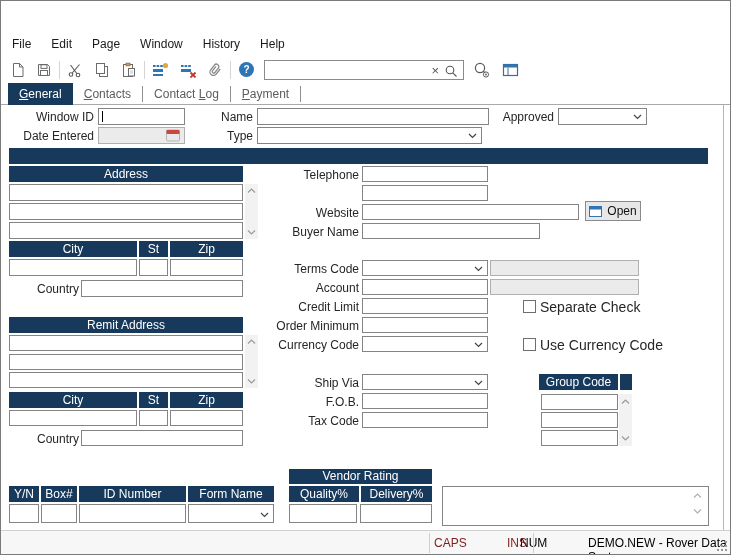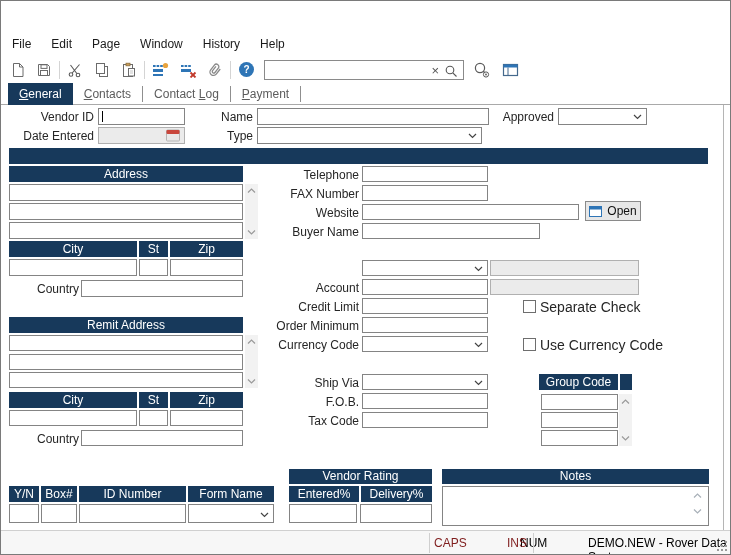--- a/index.html
+++ b/index.html
@@ -178,21 +178,21 @@
     <div class="tab">
       <span><span>Contact </span><span class="accel">L</span><span>og</span></span>
     </div>
     <div class="tab-sep"></div>
     <div class="tab">
       <span><span></span><span class="accel">P</span><span>ayment</span></span>
     </div>
     <div class="tab-sep"></div>
   </div>
 
-  <div class="lbl" style="left:0;top:108px;width:93px">Vendor ID</div>
+  <div class="lbl" style="left:0;top:108px;width:93px">Window ID</div>
   <input class="inp" style="left: 97px; top: 107px; width: 87px;">
   <div class="caret" style="left:101px;top:110px"></div>
   <div class="lbl" style="left:180px;top:108px;width:72px">Name</div>
   <input class="inp" style="left: 256px; top: 107px; width: 232px;">
   <div class="lbl" style="left:490px;top:108px;width:63px">Approved</div>
   <div class="sel" style="left:557px;top:107px;width:89px">
     <svg width="9" height="6" viewBox="0 0 9 6">
         <path d="M1 1l3.5 3.5L8 1" stroke="#444" fill="none" stroke-width="1.2"></path>
       </svg>
   </div>
@@ -249,34 +249,34 @@
   <div class="hdr" style="left:138px;top:391px;width:29px">St</div>
   <div class="hdr" style="left:169px;top:391px;width:73px">Zip</div>
   <input class="inp" style="left: 8px; top: 409px; width: 128px; height: 16px;">
   <input class="inp" style="left: 138px; top: 409px; width: 29px; height: 16px;">
   <input class="inp" style="left: 169px; top: 409px; width: 73px; height: 16px;">
   <div class="lbl" style="left:0;top:430px;width:78px">Country</div>
   <input class="inp" style="left: 80px; top: 429px; width: 162px; height: 16px;">
 
   <div class="lbl" style="left:250px;top:166px;width:108px">Telephone</div>
   <input class="inp" style="left: 361px; top: 165px; width: 126px; height: 16px;">
-  <div class="lbl" style="left:250px;top:185px;width:108px">FAX Number</div>
   <input class="inp" style="left: 361px; top: 184px; width: 126px; height: 16px;">
   <div class="lbl" style="left:250px;top:204px;width:108px">Website</div>
   <input class="inp" style="left: 361px; top: 203px; width: 217px; height: 16px;">
   <div class="openbtn" style="left:584px;top:200px;width:56px">
     <svg width="13" height="11" viewBox="0 0 13 11">
       <rect x="0.5" y="0.5" width="12" height="10" fill="#fff" stroke="#2E75B6"></rect>
       <rect x="0.5" y="0.5" width="12" height="3" fill="#2E75B6"></rect>
     </svg>
     <span>Open</span>
   </div>
   <div class="lbl" style="left:250px;top:223px;width:108px">Buyer Name</div>
   <input class="inp" style="left: 361px; top: 222px; width: 178px; height: 16px;">
 
+  <div class="lbl" style="left:250px;top:260px;width:108px">Terms Code</div>
   <div class="sel" style="left:361px;top:259px;width:126px;height:16px">
     <svg width="9" height="6" viewBox="0 0 9 6">
         <path d="M1 1l3.5 3.5L8 1" stroke="#444" fill="none" stroke-width="1.2"></path>
       </svg>
   </div>
   <input class="inp dis" style="left: 489px; top: 259px; width: 149px; height: 16px;">
   <div class="lbl" style="left:250px;top:279px;width:108px">Account</div>
   <input class="inp" style="left: 361px; top: 278px; width: 126px; height: 16px;">
   <input class="inp dis" style="left: 489px; top: 278px; width: 149px; height: 16px;">
   <div class="lbl" style="left:250px;top:298px;width:108px">Credit Limit</div>
@@ -326,26 +326,25 @@
   <input class="inp" style="left: 8px; top: 503px; width: 30px; height: 19px;">
   <input class="inp" style="left: 40px; top: 503px; width: 36px; height: 19px;">
   <input class="inp" style="left: 78px; top: 503px; width: 107px; height: 19px;">
   <div class="sel" style="left:187px;top:503px;width:86px;height:19px">
     <svg style="top:7px" width="9" height="6" viewBox="0 0 9 6">
         <path d="M1 1l3.5 3.5L8 1" stroke="#444" fill="none" stroke-width="1.2"></path>
       </svg>
   </div>
 
   <div class="hdr" style="left:288px;top:468px;width:143px;height:15px;line-height:15px">Vendor Rating</div>
-  <div class="hdr" style="left:288px;top:485px;width:70px">Entered%</div>
+  <div class="hdr" style="left:288px;top:485px;width:70px">Quality%</div>
   <div class="hdr" style="left:360px;top:485px;width:71px">Delivery%</div>
   <input class="inp" style="left: 288px; top: 503px; width: 68px; height: 19px;">
   <input class="inp" style="left: 359px; top: 503px; width: 72px; height: 19px;">
 
-  <div class="hdr" style="left:441px;top:468px;width:267px;height:15px;line-height:15px">Notes</div>
   <textarea class="inp" style="left: 441px; top: 485px; width: 267px; height: 40px; resize: none;"></textarea>
   <svg class="scr-arr" style="left:692px;top:491px;position:absolute" viewBox="0 0 9 8">
       <path d="M1 5.5L4.5 2L8 5.5" fill="none" stroke="#a8b0b8" stroke-width="1.2"></path>
     </svg>
   <svg class="scr-arr" style="left:692px;top:506px;position:absolute" viewBox="0 0 9 8">
       <path d="M1 2.5L4.5 6L8 2.5" fill="none" stroke="#a8b0b8" stroke-width="1.2"></path>
     </svg>
 
   <div class="redge"></div>
 

